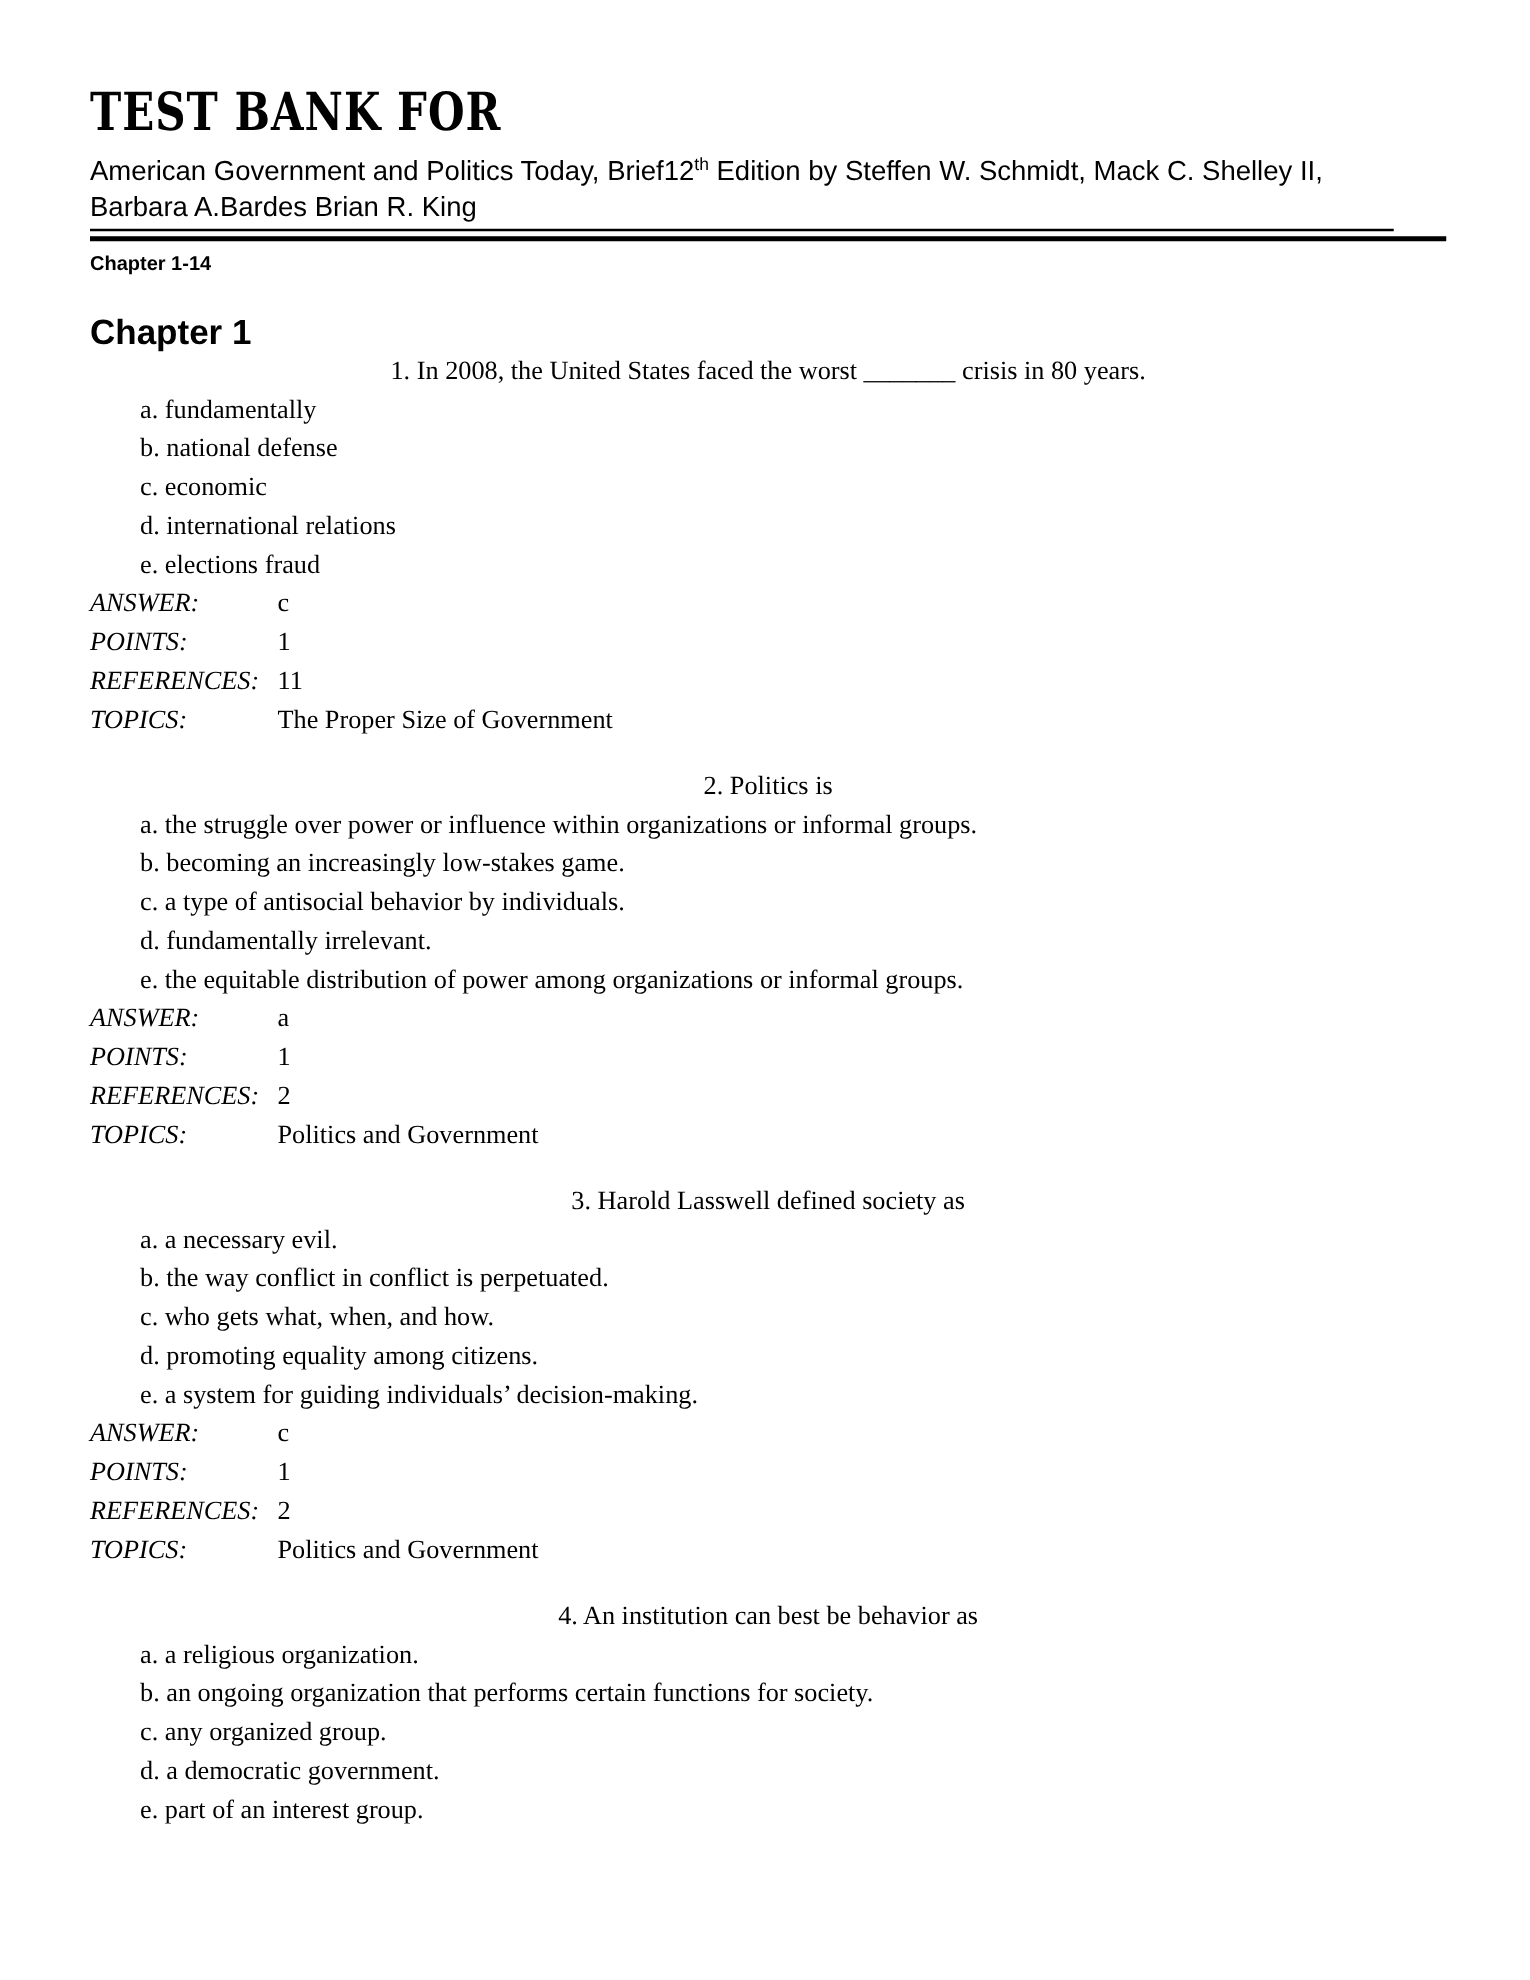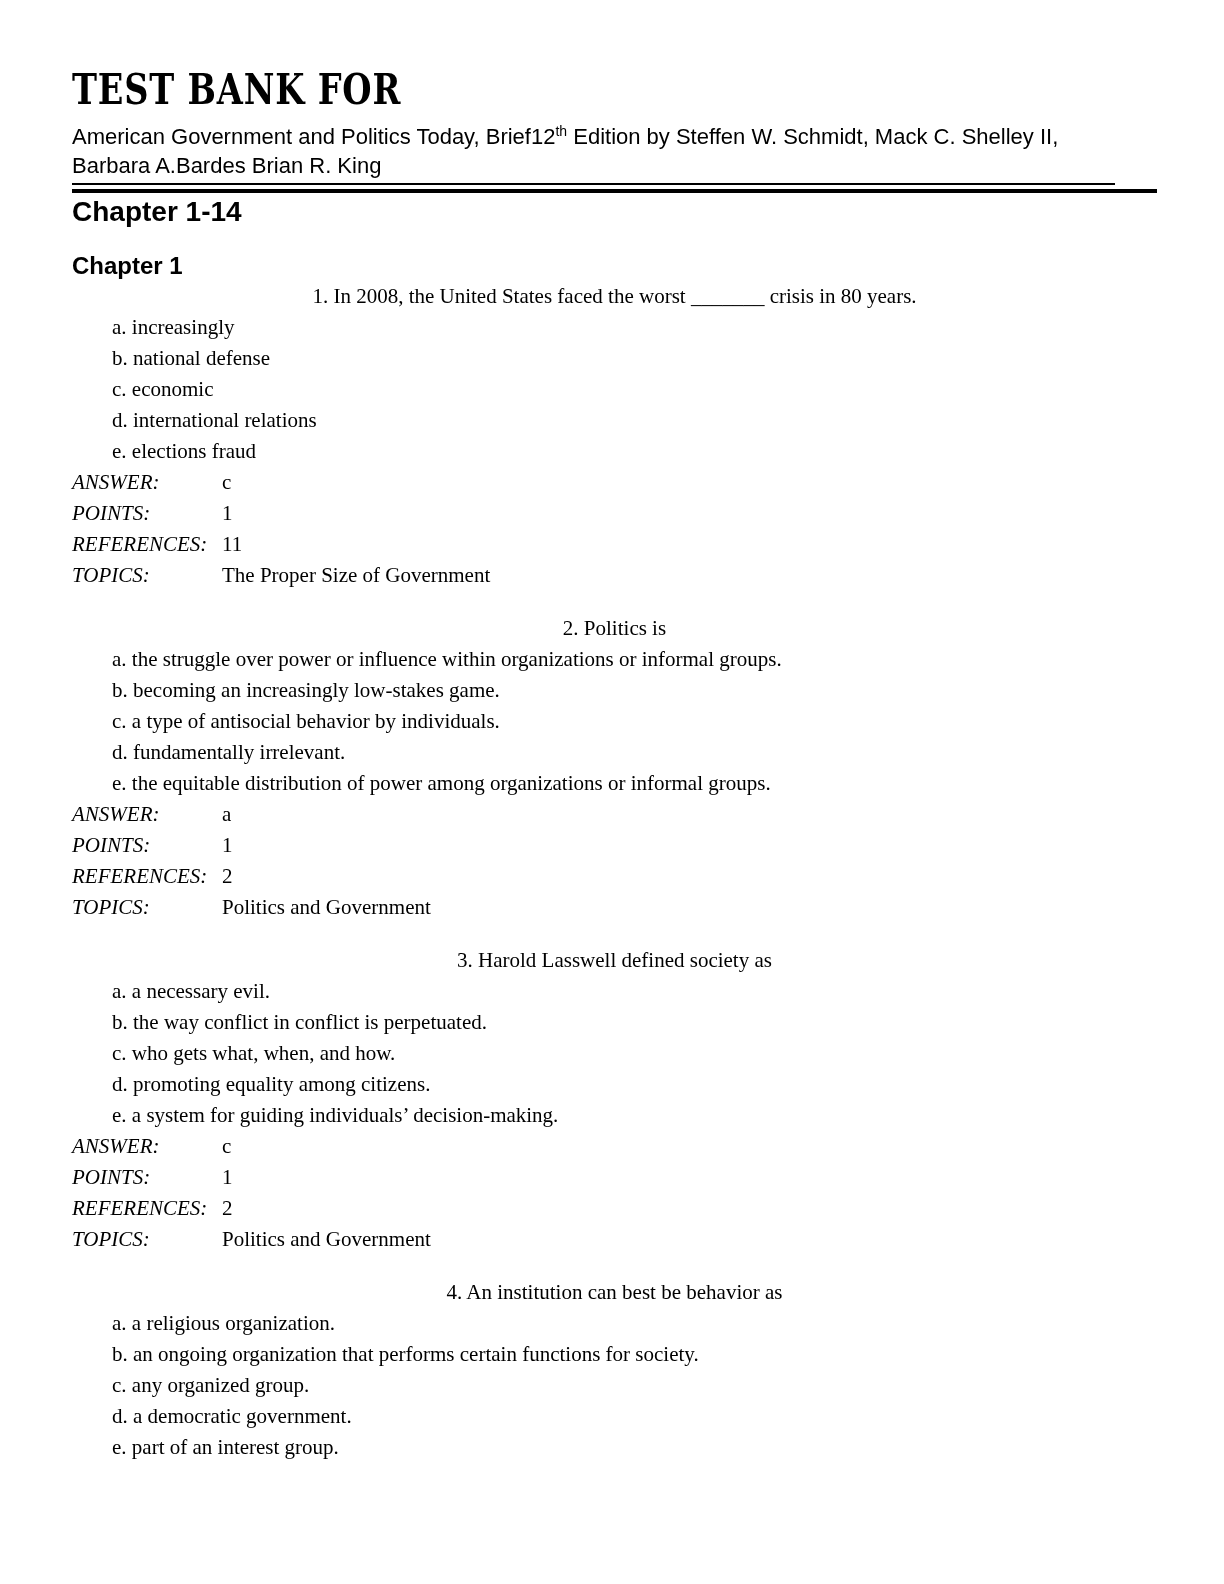--- a/index.html
+++ b/index.html
@@ -44,28 +44,28 @@
   }
   .rule-thick {
     width: 1085px;
     height: 4px;
     background: #000;
     margin-top: 4px;
   }
   .chapter-range {
     font-family: "Liberation Sans", sans-serif;
     font-weight: 700;
-    font-size: 28px;
+    font-size: 16px;
     line-height: 30px;
     margin: 4px 0 0 0;
   }
   .chapter-heading {
     font-family: "Liberation Sans", sans-serif;
     font-weight: 700;
-    font-size: 24px;
+    font-size: 28px;
     line-height: 30px;
     margin: 24px 0 0 0;
   }
   .question { margin: 0 0 22px 0; }
   .prompt {
     font-size: 21px;
     line-height: 31px;
     text-align: center;
   }
   .option {
@@ -97,21 +97,21 @@
 
   <div class="rule-thin"></div>
   <div class="rule-thick"></div>
 
   <h2 class="chapter-range">Chapter 1-14</h2>
 
   <h2 class="chapter-heading">Chapter 1</h2>
 
   <section class="question">
     <div class="prompt"><span>1.</span> <span>In 2008, the United States faced the worst _______ crisis in 80 years.</span></div>
-    <div class="option"><span>a.</span> <span>increasingly</span></div>
+    <div class="option"><span>a.</span> <span>fundamentally</span></div>
     <div class="option"><span>b.</span> <span>national defense</span></div>
     <div class="option"><span>c.</span> <span>economic</span></div>
     <div class="option"><span>d.</span> <span>international relations</span></div>
     <div class="option"><span>e.</span> <span>elections fraud</span></div>
     <div class="meta-row">
         <span class="meta-label">ANSWER:</span>
         <span class="meta-value">c</span>
       </div>
     <div class="meta-row">
         <span class="meta-label">POINTS:</span>

